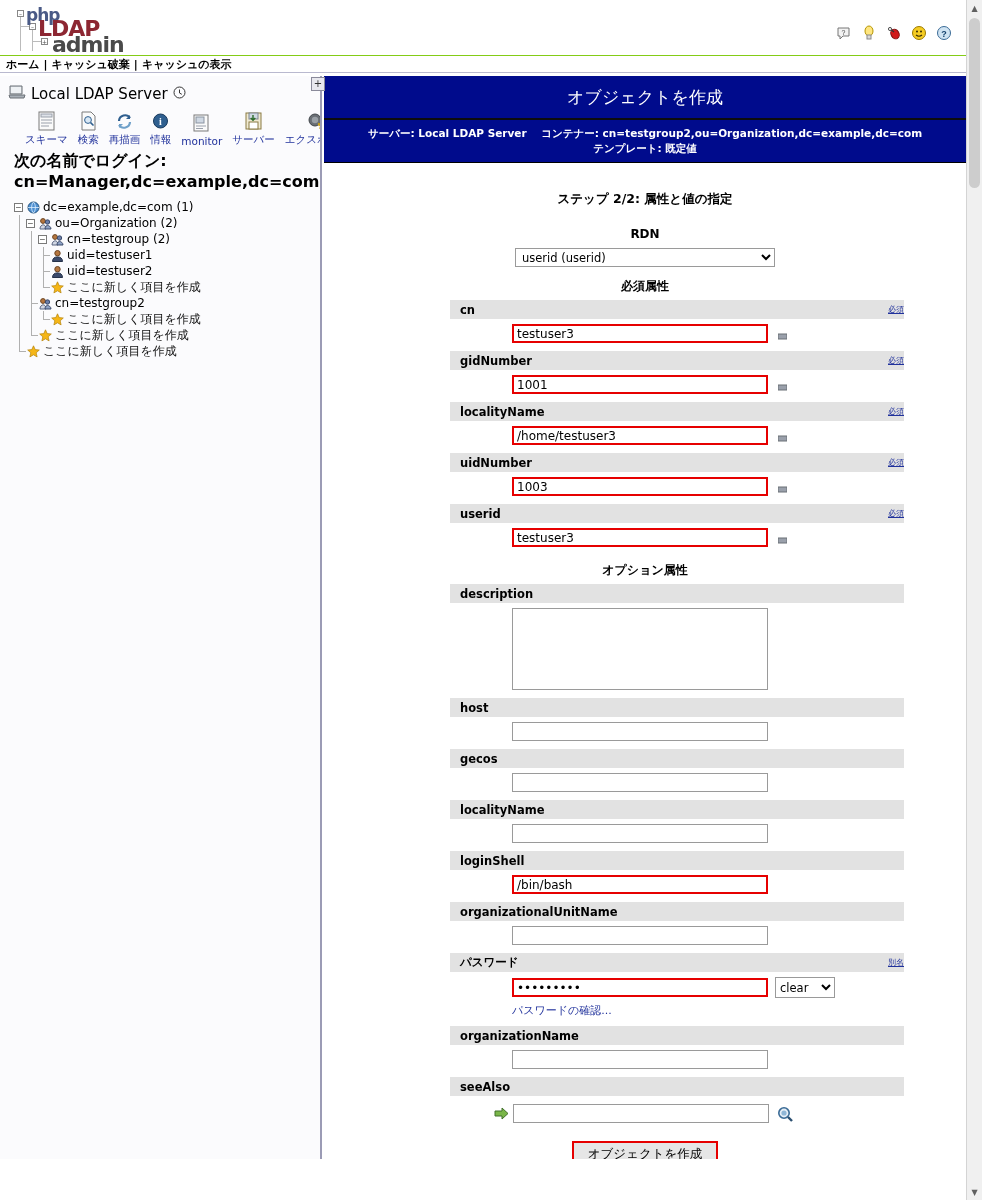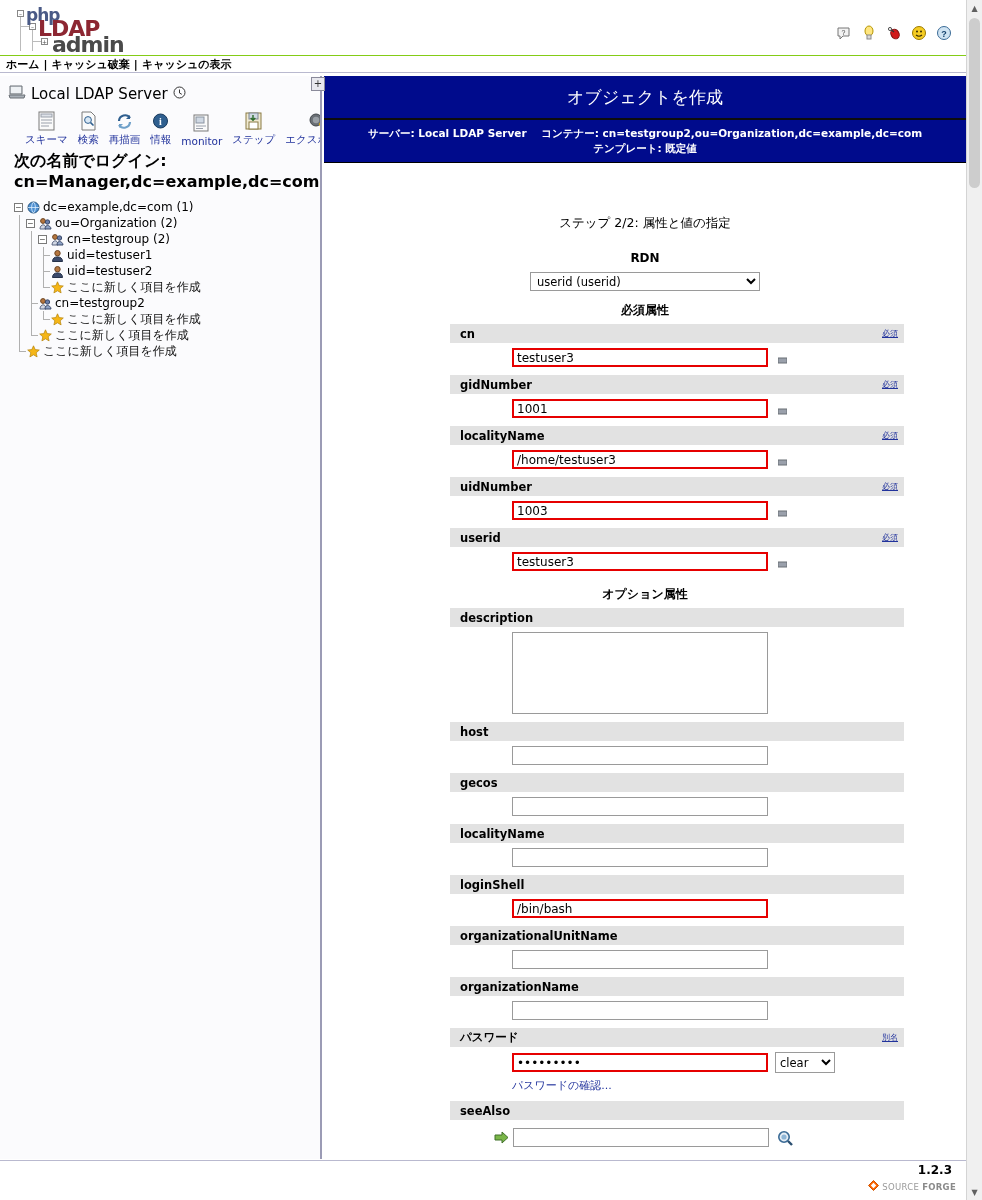--- a/index.html
+++ b/index.html
@@ -123,35 +123,35 @@
     border-bottom: 1px solid #000;
   }
   .bluehead .title {
     text-align: center; font-size: 17px; padding: 10px 0 9px 0; font-weight: normal;
   }
   .bluehead .subbar {
     border-top: 2px solid #0d0d0d; text-align: center;
     font-size: 10.5px; font-weight: bold; padding: 6px 0 6px 0; line-height: 15px;
   }
   .stepline {
-    text-align: center; font-weight: normal; font-size: 12.5px; padding: 16px 0 12px 0; margin-top: 36px;
+    text-align: center; font-weight: bold; font-size: 12.5px; padding: 28px 0 12px 0;
   }
   .centerhdr { text-align: center; font-weight: bold; font-size: 12px; padding: 7px 0 5px 0; }
 
   .rdnsel-wrap { text-align: center; padding: 2px 0 4px 0; }
   select.rdnsel {
-    width: 230px; height: 19px; font-size: 11.5px; padding: 1px 2px;
+    width: 260px; height: 19px; font-size: 11.5px; padding: 1px 2px;
     border: 1px solid #9a9a9a; background: #ffffff; color:#000;
     font-family: "DejaVu Sans", "Liberation Sans", sans-serif;
   }
 
   .attrblock { width: 642px; }
   .attrhdr {
     background: #e2e2e2; height: 19px; display: flex; align-items: center;
-    justify-content: space-between; padding: 0 6px 0 10px;
+    justify-content: space-between; padding: 0 0 0 10px;
     margin: 0 62px 0 126px; width: 454px;
   }
   .attrhdr .name { font-weight: bold; font-size: 11.5px; }
   .attrhdr .req { font-size: 8px; color: #21329c; text-decoration: underline; cursor: pointer; }
   .attrrow {
     display: flex; align-items: flex-start; padding: 5px 0 8px 0;
     margin-left: 126px; width: 516px;
   }
   .attrrow .spacer { width: 62px; }
   input.tb, textarea.tb {
@@ -341,21 +341,21 @@
       </div>
       <div class="tb-item">
         <div class="ico">
           <svg width="19" height="20" viewBox="0 0 19 20">
             <rect x="2" y="2" width="15" height="16" fill="#f0ead2" stroke="#8a7a43"></rect>
             <rect x="5" y="2" width="9" height="6" fill="#cfd8e3" stroke="#7a8491"></rect>
             <rect x="5" y="11" width="9" height="7" fill="#ffffff" stroke="#8a7a43"></rect>
             <path d="M9 4v5M6.7 7 9 9.3 11.3 7" stroke="#2a6b2a" stroke-width="1.4" fill="none"></path>
           </svg>
         </div>
-        <div class="lbl">ステップ</div>
+        <div class="lbl">サーバー</div>
       </div>
       <div class="tb-item">
         <div class="ico">
           <svg width="19" height="20" viewBox="0 0 19 20">
             <circle cx="8" cy="9" r="6" fill="#6a6f75" stroke="#41464b"></circle>
             <circle cx="8" cy="9" r="3.2" fill="#9aa0a6"></circle>
             <path d="M11 13 q5 1 2 5" stroke="#caa21a" stroke-width="2.4" fill="none"></path>
           </svg>
         </div>
         <div class="lbl">エクスポート</div>
@@ -668,42 +668,42 @@
         <span class="req"></span>
       </div>
       <div class="attrrow">
         <span class="spacer"></span>
         <input class="tb" type="text" value="" style="">
       </div>
     </div>
 
     <div class="attrblock">
       <div class="attrhdr">
-        <span class="name">organizationName</span>
-        <span class="req"></span>
-      </div>
-      <div class="attrrow">
-        <span class="spacer"></span>
-        <input class="tb" type="text" value="" style="">
-      </div>
-    </div>
-
-    <div class="attrblock">
-      <div class="attrhdr">
         <span class="name">パスワード</span>
         <span class="req">別名</span>
       </div>
       <div class="pwdrow">
         <span class="spacer"></span>
         <input class="tb req" type="text" value="•••••••••" style="">
         <select class="pwdtype">
           <option>clear</option>
         </select>
       </div>
       <a class="pwdcheck" href="#">パスワードの確認...</a>
+    </div>
+
+    <div class="attrblock">
+      <div class="attrhdr">
+        <span class="name">organizationName</span>
+        <span class="req"></span>
+      </div>
+      <div class="attrrow">
+        <span class="spacer"></span>
+        <input class="tb" type="text" value="" style="">
+      </div>
     </div>
 
     <div class="attrblock">
       <div class="attrhdr">
         <span class="name">seeAlso</span>
         <span class="req"></span>
       </div>
       <div class="seealsorow">
         <span class="spacer"></span>
         <span class="arrowicon">
@@ -721,33 +721,20 @@
         </span>
       </div>
     </div>
 
     <div class="submitrow">
       <button class="createbtn">オブジェクトを作成</button>
     </div>
 
   </div>
 
-  <div class="footer">
-    <div class="ver">1.2.3</div>
-    <div class="sf">
-      <span>
-        <svg width="11" height="11" viewBox="0 0 11 11">
-          <path d="M5.5 0.5 10.5 5.5 5.5 10.5 0.5 5.5z" fill="#ff6600" stroke="#cc5200"></path>
-          <path d="M5.5 2.8 8.2 5.5 5.5 8.2 2.8 5.5z" fill="#fff"></path>
-        </svg>
-      </span>
-      <span>SOURCE</span>
-        <b>FORGE</b>
-    </div>
-  </div>
 
   <div class="browser-scroll">
     <div class="arrow-up">▲</div>
     <div class="thumb"></div>
     <div class="arrow-dn">▼</div>
   </div>
 
 </div>
 
 </body></html>

